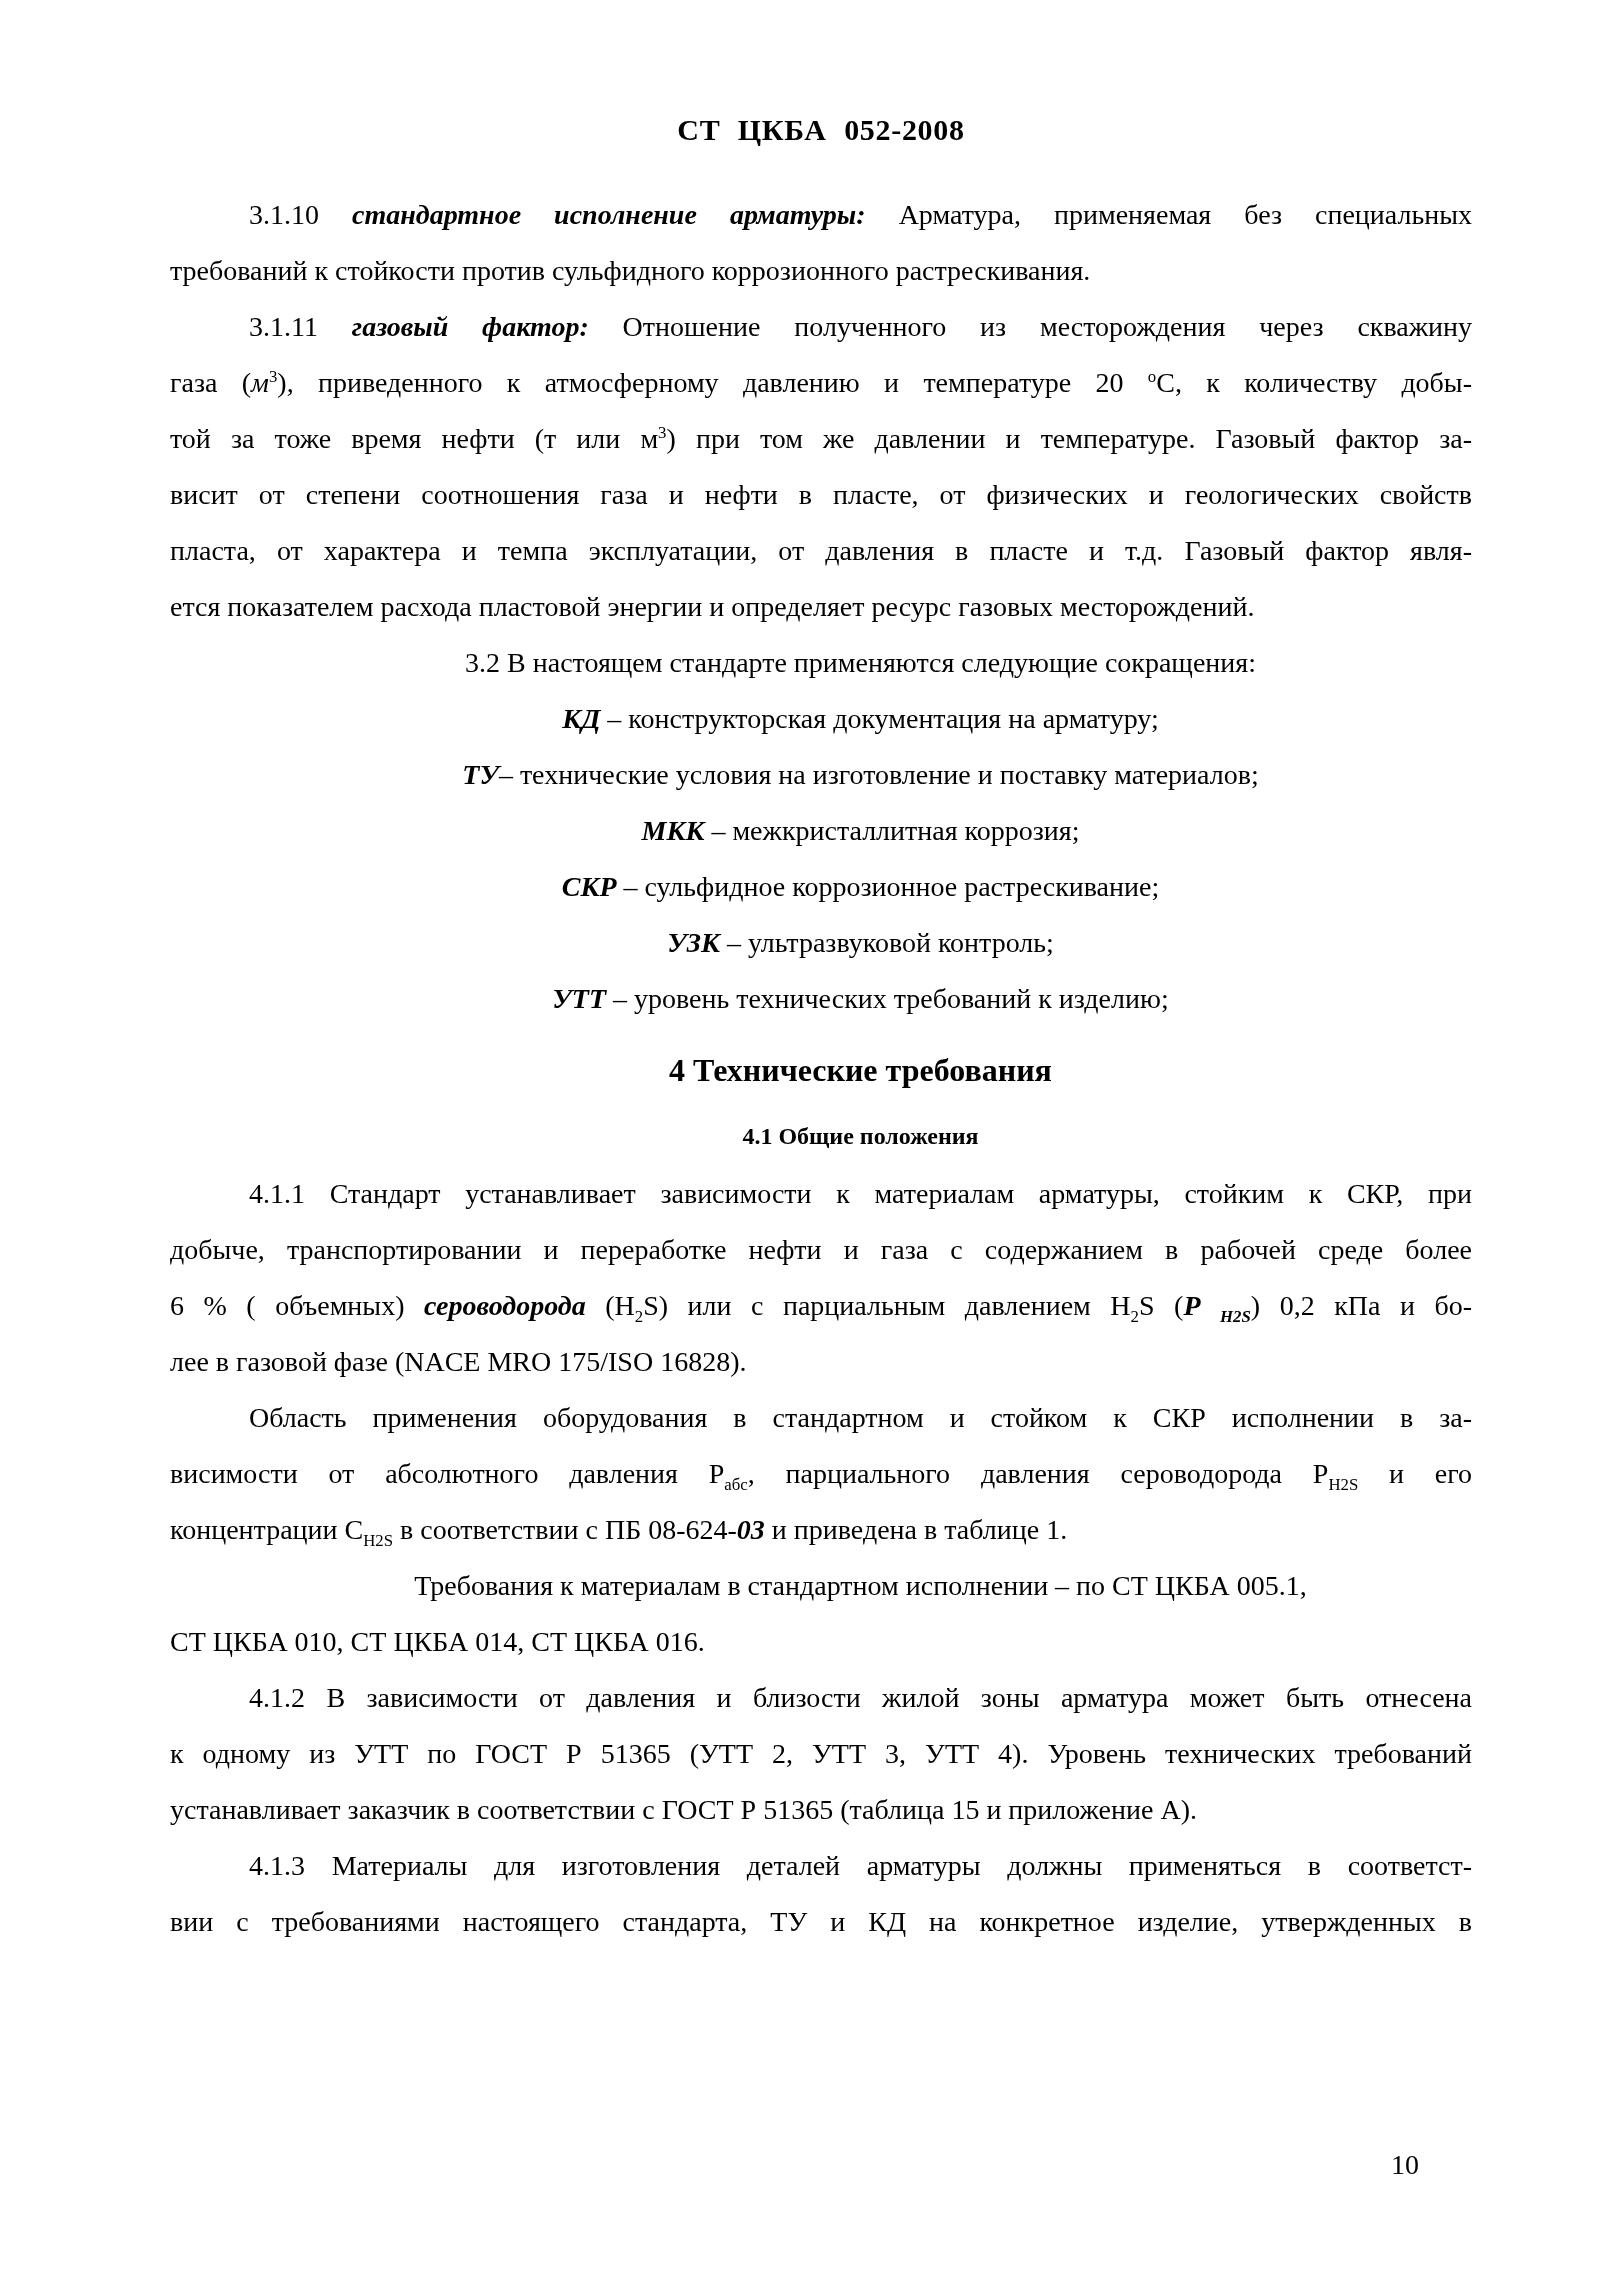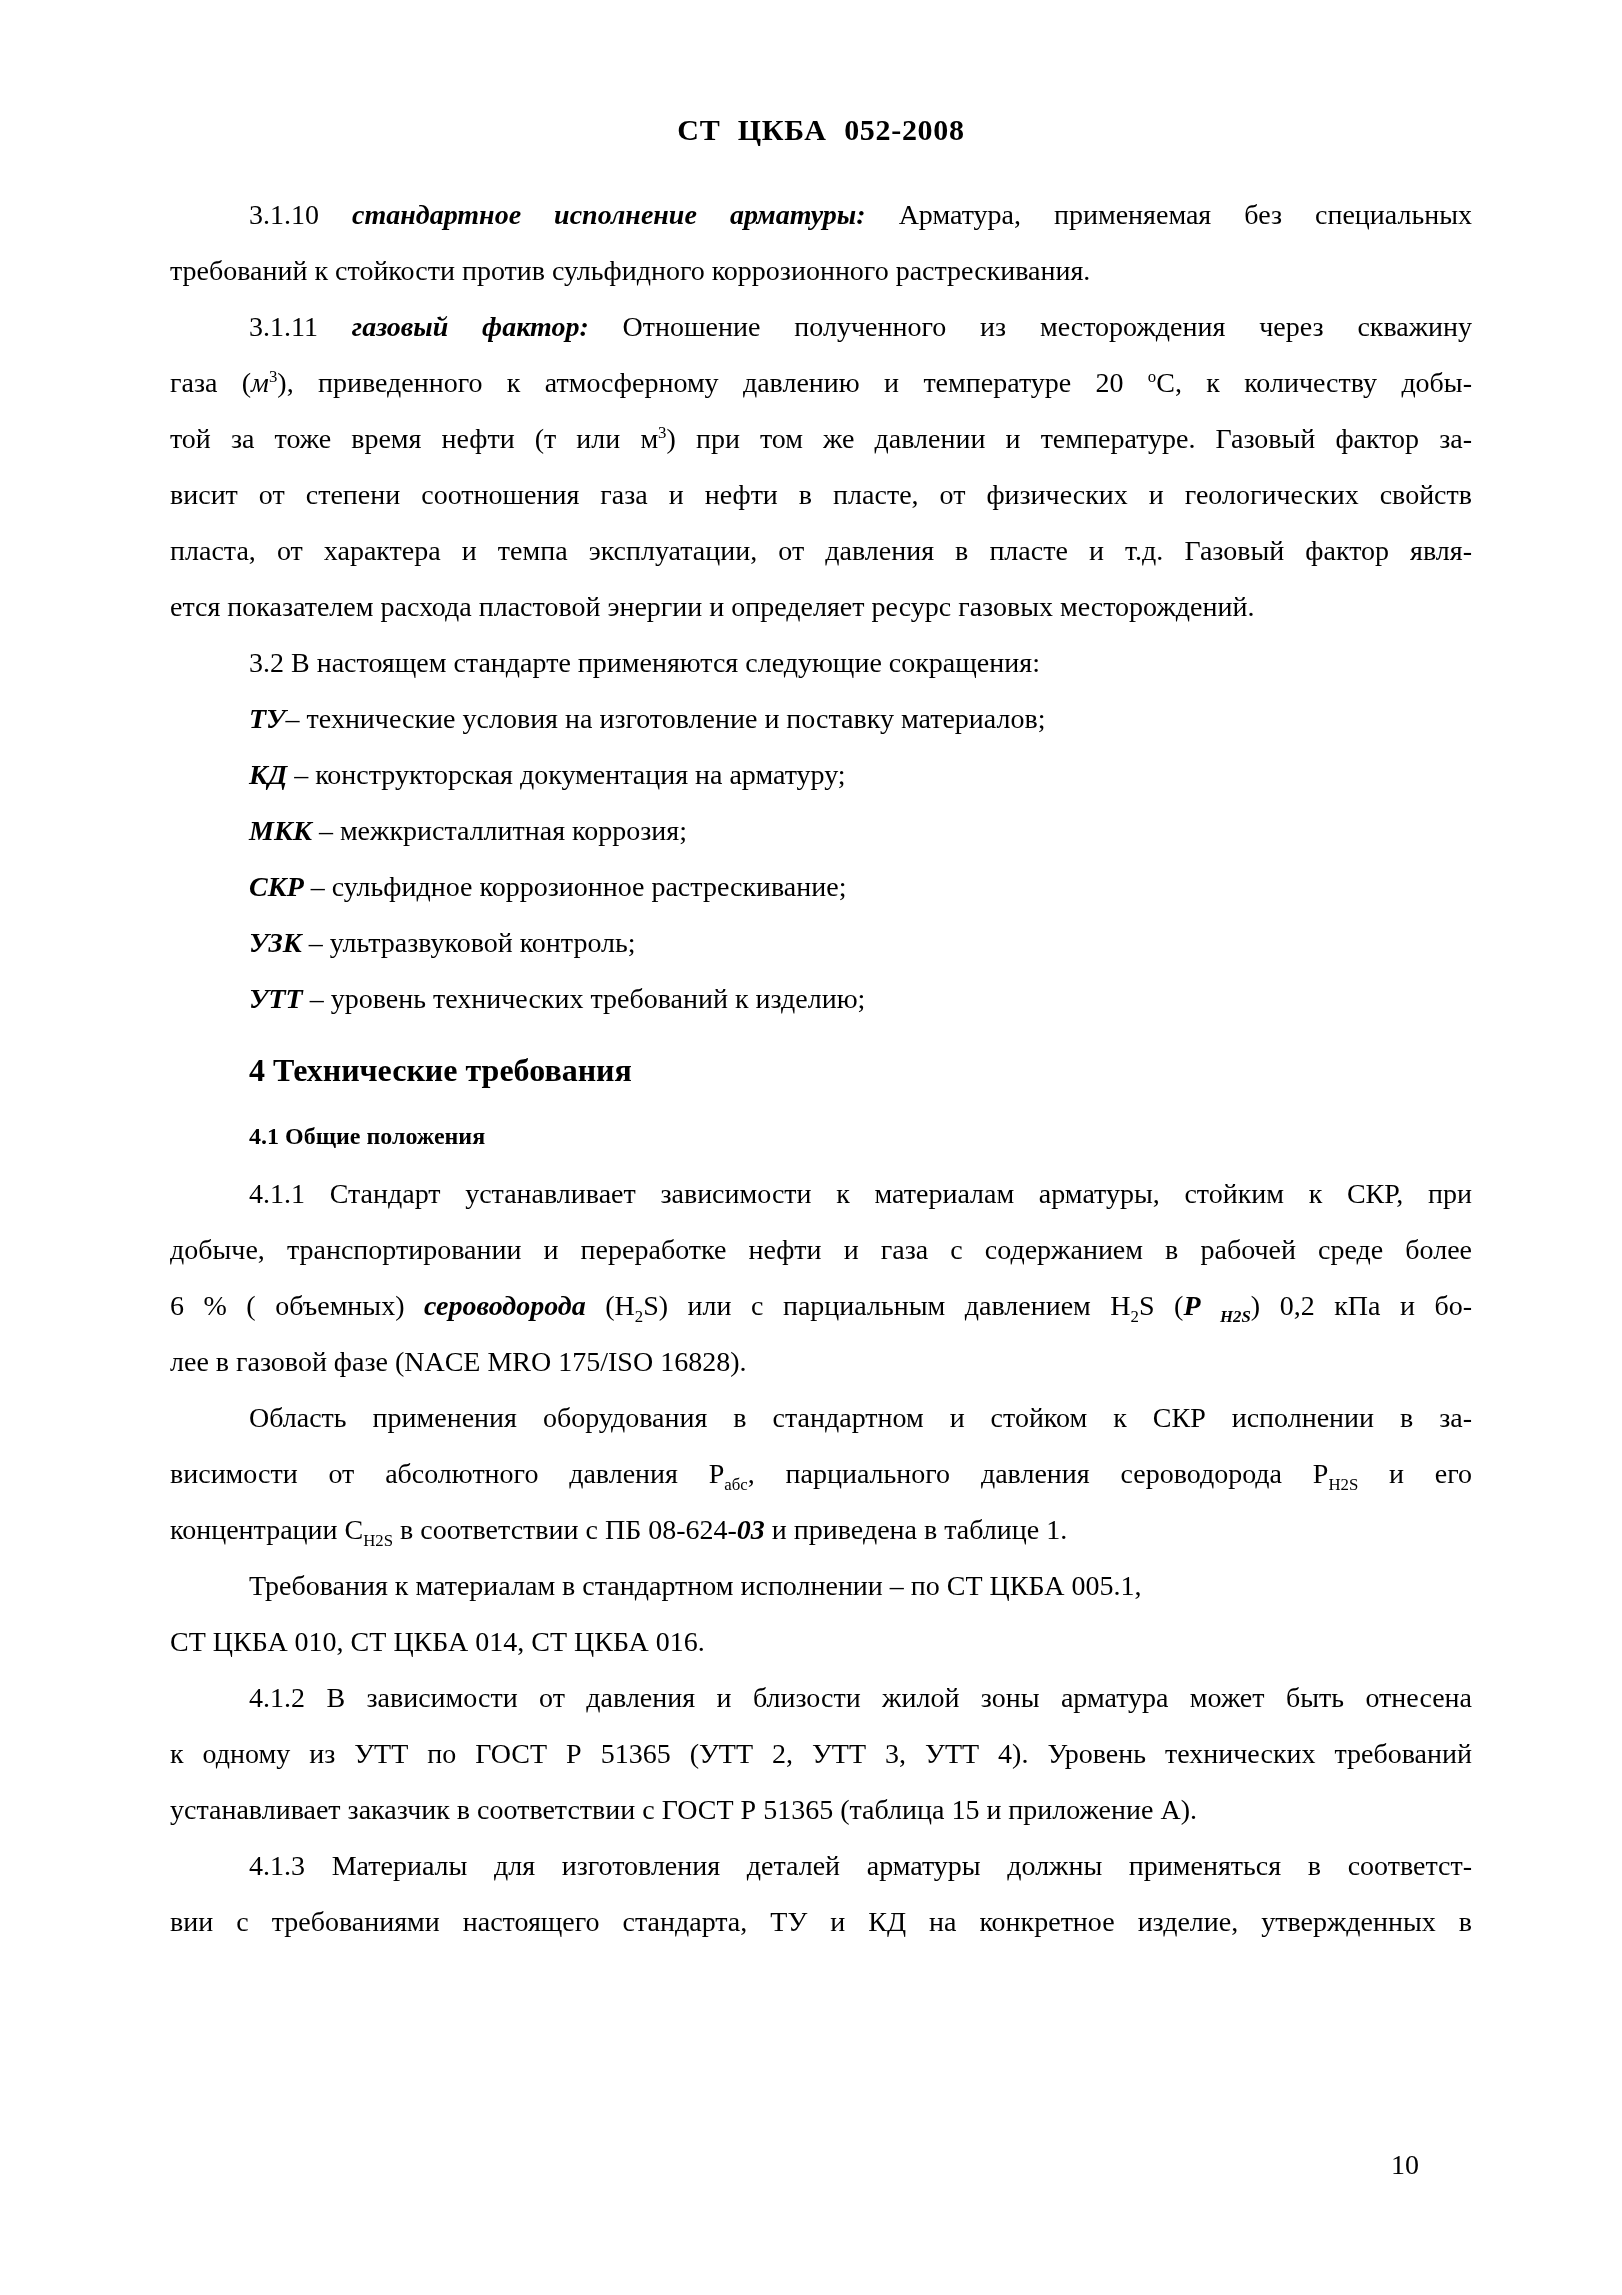--- a/index.html
+++ b/index.html
@@ -55,21 +55,21 @@
   .line {
     height: 56px;
     line-height: 56px;
     text-align: left;
     white-space: normal;
   }
   .line.just {
     text-align: justify;
     text-align-last: justify;
   }
-  .line.indent { text-indent: 79px; }
+  .line.indent { text-indent: 79px; text-align: center; }
   .r-b { font-weight: bold; font-style: italic; }
   .r-i { font-style: italic; }
   .r-sup {
     vertical-align: super;
     font-size: 60%;
     line-height: 0;
   }
   .r-sub {
     vertical-align: sub;
     font-size: 60%;
@@ -99,24 +99,24 @@
         <div class="line just"><span>газа (</span><span class="r-i">м</span><span class="r-sup">3</span><span>), приведенного к атмосферному давлению и температуре 20 </span><span class="r-sup">о</span><span>С, к количеству добы-</span></div>
         <div class="line just"><span>той за тоже время нефти (т или м</span><span class="r-sup">3</span><span>)  при том же давлении и температуре. Газовый фактор за-</span></div>
         <div class="line just"><span>висит от степени соотношения газа и нефти в пласте, от физических и геологических свойств</span></div>
         <div class="line just"><span>пласта, от характера и темпа эксплуатации, от давления в пласте и т.д. Газовый фактор явля-</span></div>
         <div class="line"><span>ется показателем расхода пластовой энергии и определяет ресурс газовых месторождений.</span></div>
       </div>
       <div class="para body">
         <div class="line indent"><span>3.2 В настоящем стандарте применяются следующие сокращения:</span></div>
       </div>
       <div class="para body">
-        <div class="line indent"><span class="r-b">ТУ</span><span>– технические условия на изготовление и поставку материалов;</span></div>
+        <div class="line indent"><span class="r-b">КД</span><span> – конструкторская документация на арматуру;</span></div>
       </div>
       <div class="para body">
-        <div class="line indent"><span class="r-b">КД</span><span> – конструкторская документация на арматуру;</span></div>
+        <div class="line indent"><span class="r-b">ТУ</span><span>– технические условия на изготовление и поставку материалов;</span></div>
       </div>
       <div class="para body">
         <div class="line indent"><span class="r-b">МКК</span><span> – межкристаллитная коррозия;</span></div>
       </div>
       <div class="para body">
         <div class="line indent"><span class="r-b">СКР</span><span> – сульфидное коррозионное растрескивание;</span></div>
       </div>
       <div class="para body">
         <div class="line indent"><span class="r-b">УЗК</span><span> – ультразвуковой контроль;</span></div>
       </div>

